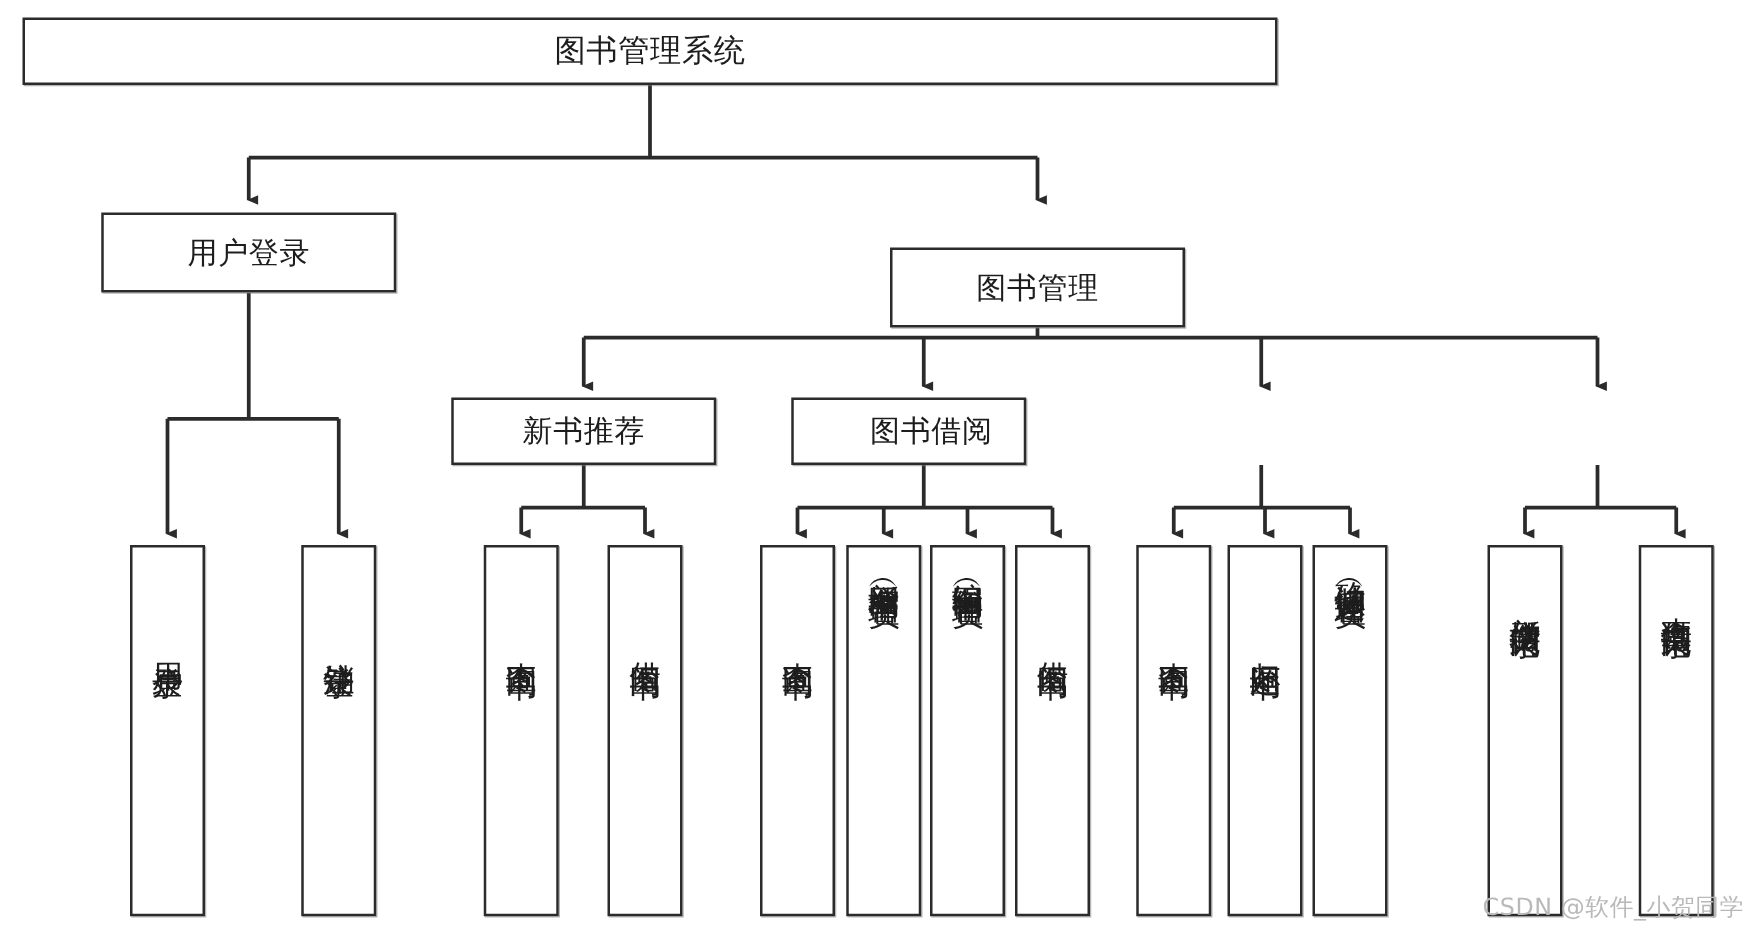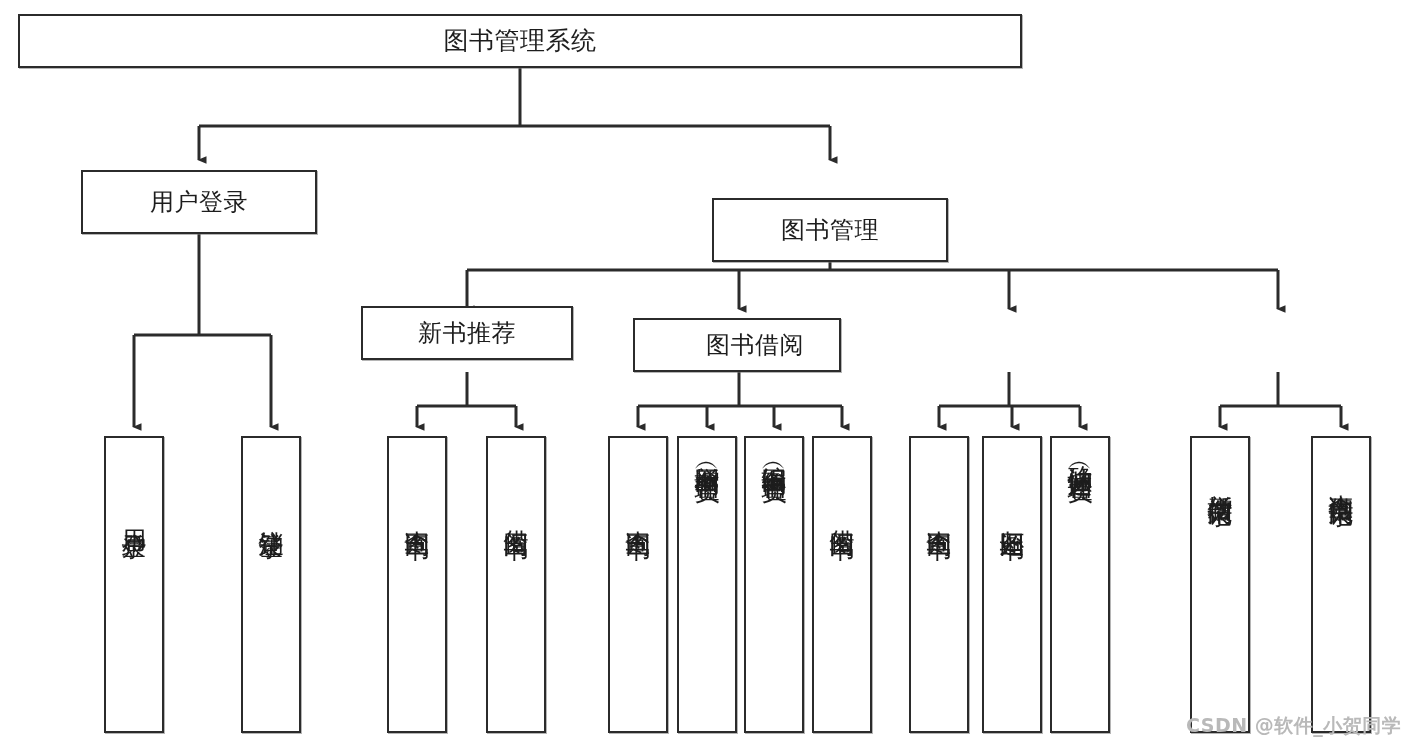--- a/index.html
+++ b/index.html
@@ -66,21 +66,20 @@
   }
   .watermark {
     position: absolute;
     left: 1186px;
     top: 713px;
     font-size: 19px;
     color: #b9b9b9;
     letter-spacing: 0.5px;
     white-space: nowrap;
     font-family: "DejaVu Sans", "Liberation Sans", sans-serif;
-    font-weight: bold;
   }
 </style>
 </head>
 <body>
 
 <div id="canvas">
 
   <svg class="edges" viewBox="0 0 1405 747" xmlns="http://www.w3.org/2000/svg">
     <defs>
       <marker id="arrow" viewBox="0 0 12 12" refX="6" refY="10" markerWidth="9" markerHeight="11" orient="auto-start-reverse" markerUnits="userSpaceOnUse">
@@ -138,24 +137,24 @@
     <span class="label">图书管理系统</span>
   </div>
 
   <div class="node horiz" style="left:81px; top:170px; width:236px; height:64px;">
     <span class="label">用户登录</span>
   </div>
   <div class="node horiz" style="left:712px; top:170px; width:236px; height:64px;margin-top:28px;">
     <span class="label">图书管理</span>
   </div>
 
-  <div class="node horiz" style="left:361px; top:306px; width:212px; height:54px;">
+  <div class="node horiz" style="left:361px; top:318px; width:212px; height:54px;">
     <span class="label">新书推荐</span>
   </div>
-  <div class="node horiz" style="left:633px; top:318px; width:208px; height:54px;padding-left:36px;">
+  <div class="node horiz" style="left:633px; top:318px; width:188px; height:54px;padding-left:36px;">
     <span class="label">图书借阅</span>
   </div>
 
   <div class="node vert" style="left:104px; top:436px; width:60px; height:297px; padding-top:72px;">
     <span class="label">用户登录</span>
   </div>
   <div class="node vert" style="left:241px; top:436px; width:60px; height:297px; padding-top:72px;">
     <span class="label">注销登录</span>
   </div>
 

